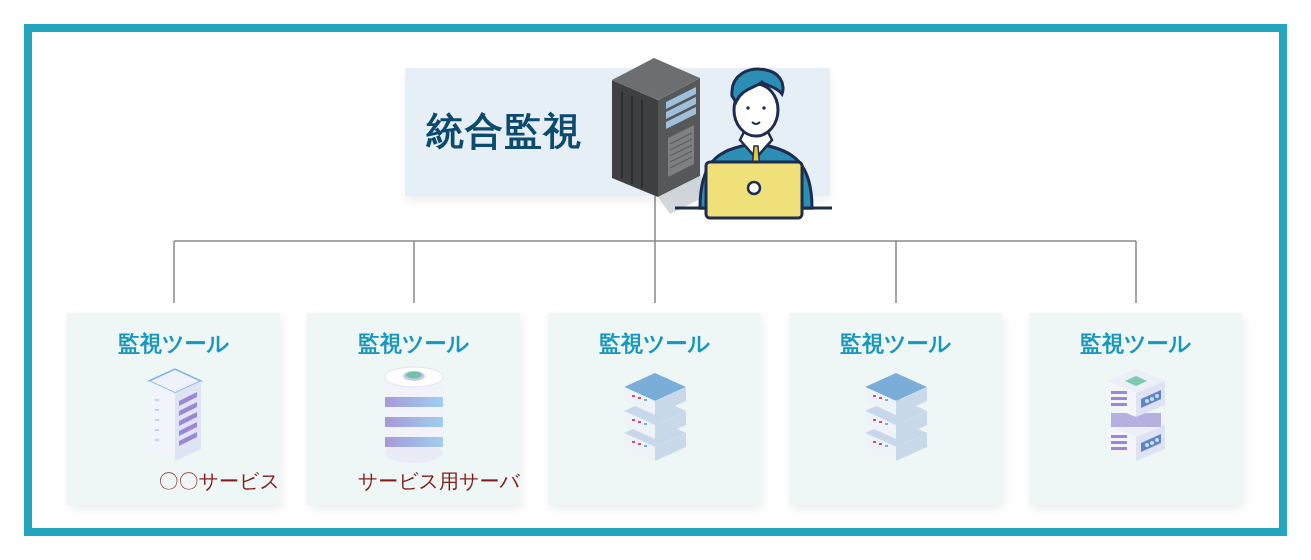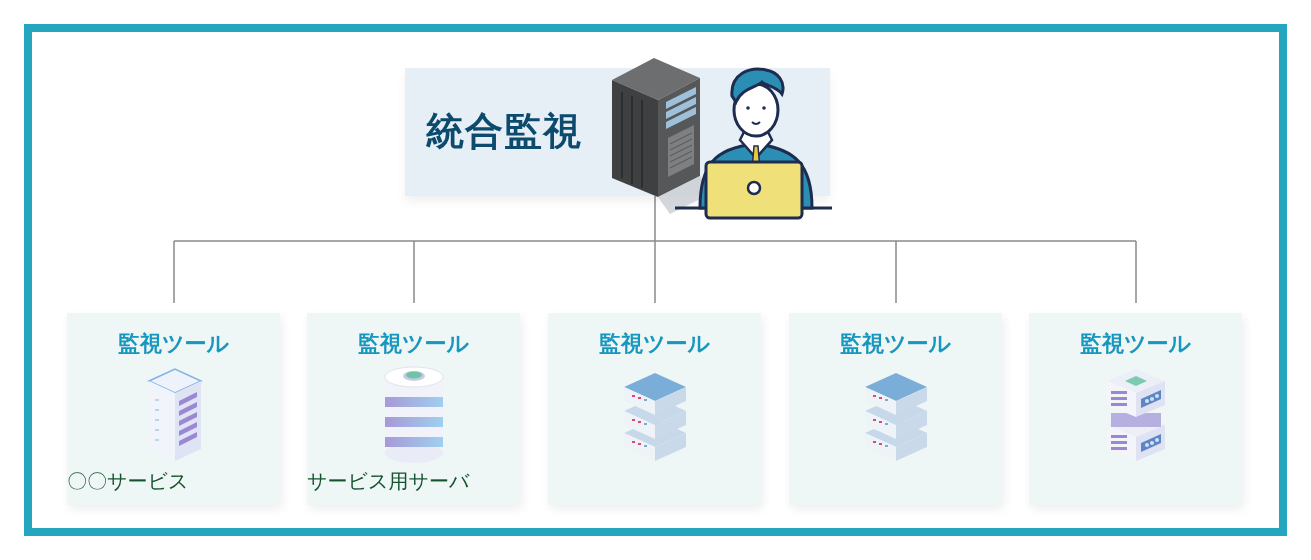--- a/index.html
+++ b/index.html
@@ -28,22 +28,22 @@
     position: absolute; top: 313px; width: 213px; height: 192px;
     background: #eff6f6;
     box-shadow: 2px 4px 10px rgba(0,0,0,0.07);
   }
   .card-title {
     position: absolute; left: 0; top: 16px; width: 100%; text-align: center;
     font-size: 22px; font-weight: bold; color: #1797be; white-space: nowrap;
   }
   .card-icon { position: absolute; left: 50%; top: 50px; width: 90px; height: 100px; margin-left: -45px; }
   .card-label {
-    position: absolute; left: 0; top: 155px; width: 100%; text-align: left;
-    font-size: 20px; color: #14532d; white-space: nowrap;
+    position: absolute; left: 0; top: 155px; width: 100%; text-align: right;
+    font-size: 20px; color: #7f1d1d; white-space: nowrap;
   }
 </style>
 </head>
 <body>
 
 <div class="frame"></div>
 
 <svg class="connectors" viewBox="0 0 1311 560">
   <line x1="655" y1="196" x2="655" y2="241" stroke="#8a8a8a" stroke-width="1.5"></line>
   <line x1="174" y1="241" x2="1136" y2="241" stroke="#8a8a8a" stroke-width="1.5"></line>

